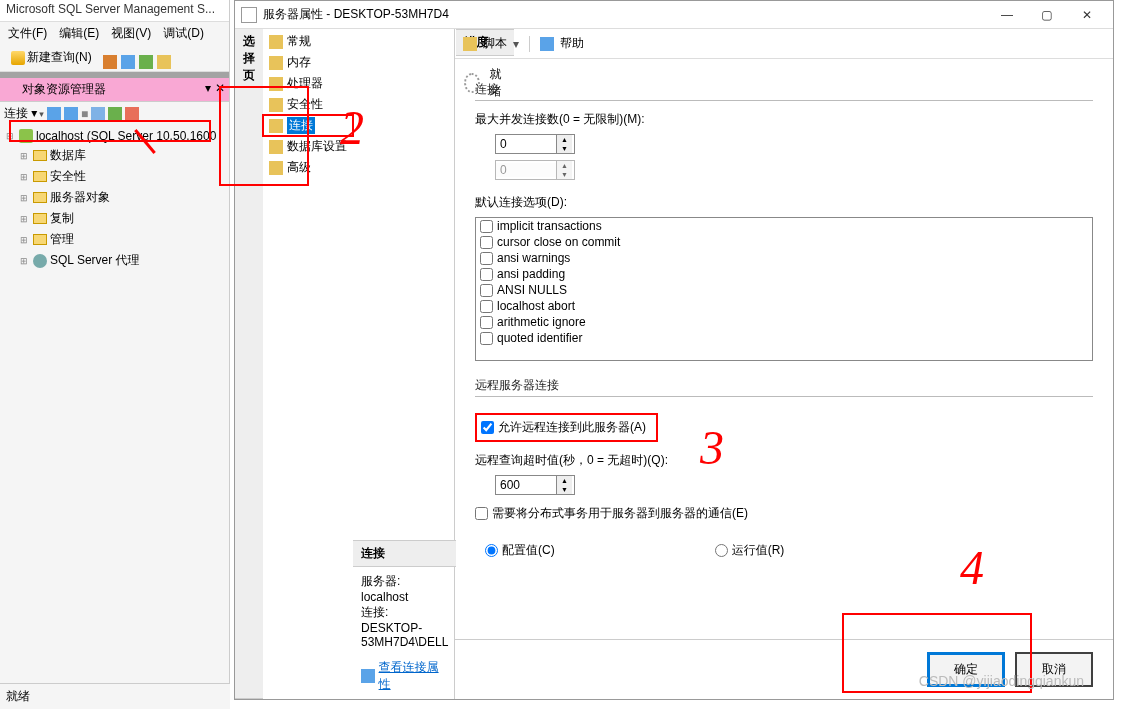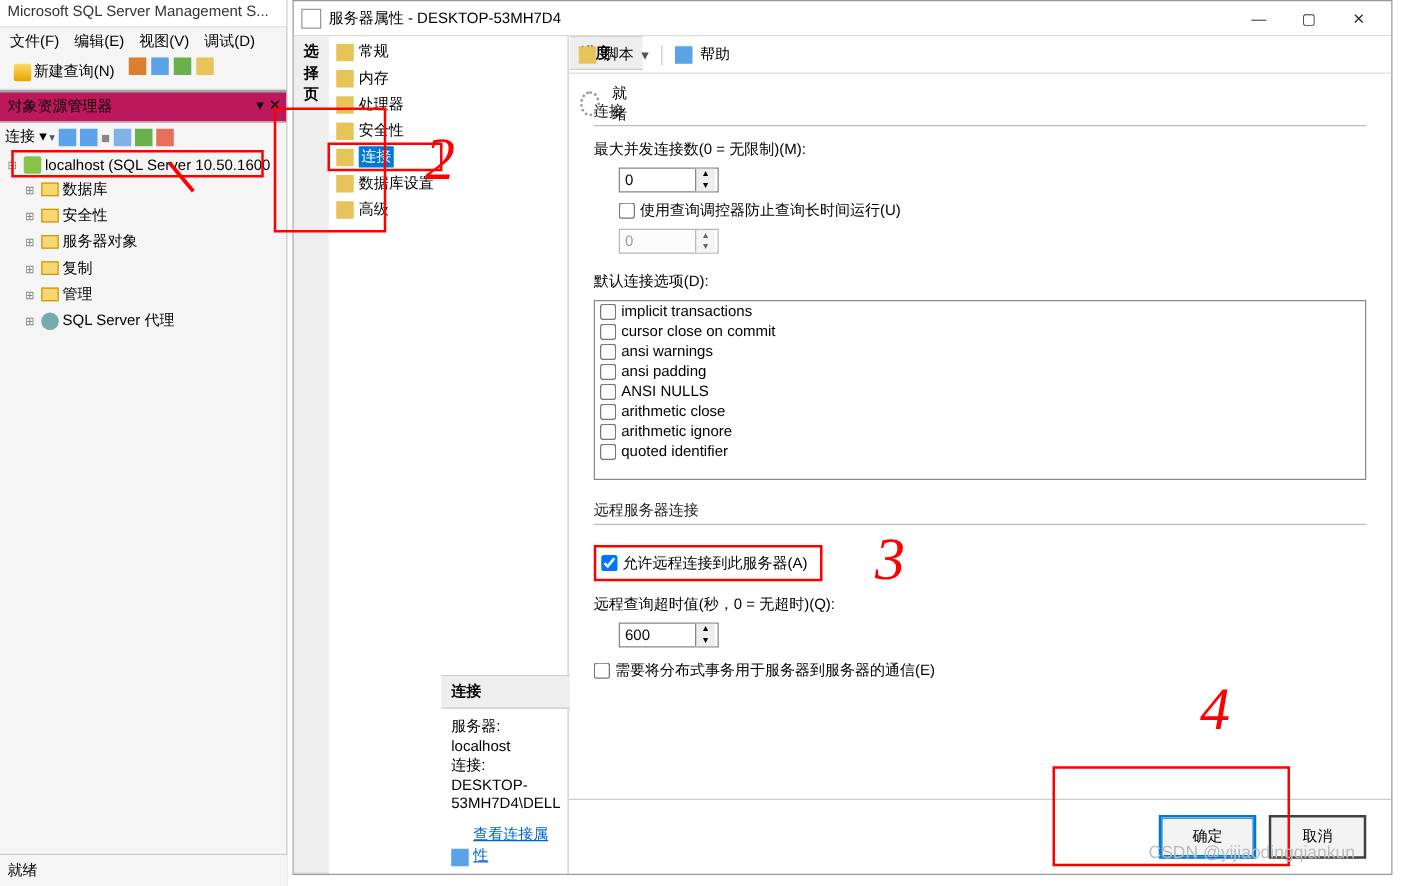--- a/index.html
+++ b/index.html
@@ -1,25 +1,25 @@
 <!DOCTYPE html>
 <html><head>
 <meta charset="utf-8">
 <style>
 * { box-sizing: border-box; font-family: "Microsoft YaHei", "Segoe UI", Tahoma, sans-serif; font-size: 12px; }
 body { margin: 0; background: #fff; width: 1124px; height: 709px; overflow: hidden; position: relative; }
 .ssms-bg { position: absolute; left: 0; top: 0; width: 230px; height: 100%; background: #f5f5f5; border-right: 1px solid #ccc; }
 .ssms-title { height: 22px; background: #fff; border-bottom: 1px solid #ddd; padding: 2px 6px; color: #333; white-space: nowrap; overflow: hidden; }
 .ssms-menubar { height: 22px; padding: 2px 4px; display: flex; gap: 4px; }
 .ssms-menubar span { padding: 1px 4px; cursor: default; }
-.ssms-toolbar { height: 28px; padding: 2px 4px; display: flex; align-items: flex-start; gap: 4px; border-bottom: 1px solid #ddd; }
+.ssms-toolbar { height: 28px; padding: 2px 4px; display: flex; align-items: flex-end; gap: 4px; border-bottom: 1px solid #ddd; }
 .tb-btn { padding: 2px 6px; border: 1px solid transparent; display: inline-flex; align-items: center; gap: 2px; }
 .icon-sq { width: 14px; height: 14px; display: inline-block; }
 .icon-db { background: linear-gradient(#ffd86b,#e6a500); border-radius: 2px; }
-.panel-header { background: #be185d; padding: 3px 6px; border-top: 2px solid #a3a3a3; border-bottom: 1px solid #ccc; position: relative; }
+.panel-header { background: #f9a8d4; padding: 3px 22px; border-top: 6px solid #a3a3a3; border-bottom: 1px solid #ccc; position: relative; }
 .panel-header .pin { position: absolute; right: 18px; top: 3px; }
 .panel-header .x { position: absolute; right: 4px; top: 3px; }
 .conn-toolbar { padding: 3px 4px; display: flex; align-items: center; gap: 3px; }
 .conn-toolbar .dropdown::after { content: "▾"; font-size: 9px; margin-left: 2px; color: #555; }
 .tree { padding: 2px 2px; }
 .tree-item { padding: 2px 2px 2px 4px; display: flex; align-items: center; gap: 3px; white-space: nowrap; }
 .tree-item .expander { width: 10px; color: #888; font-size: 9px; }
 .tree-item .folder { width: 14px; height: 11px; background: #f7d774; border: 1px solid #c99a00; display: inline-block; }
 .tree-children { margin-left: 14px; }
 .server-icon { width: 14px; height: 14px; background: #8bc34a; border-radius: 2px; display: inline-block; }
@@ -190,21 +190,21 @@
           </div>
       </div>
 
       <div class="conn-panel">
         <div class="section-hdr">连接</div>
         <div class="conn-body">
           <div>服务器:</div>
           <div style="margin-bottom:0;">localhost</div>
           <div>连接:</div>
           <div style="margin-bottom:10px;">DESKTOP-53MH7D4\DELL</div>
-          <div style="display:flex;align-items:flex-end;gap:4px;">
+          <div style="display:flex;align-items:center;gap:4px;">
             <span style="width:14px;height:14px;background:#5aa3e8;display:inline-block"></span>
             <a href="#">查看连接属性</a>
           </div>
         </div>
       </div>
       <div class="progress-panel">
         <div class="section-hdr">进度</div>
         <div class="progress-body">
           <div class="spinner"></div>
           <span>就绪</span>
@@ -227,24 +227,20 @@
           <div>最大并发连接数(0 = 无限制)(M):</div>
           <div class="form-row">
             <div class="numbox">
               <input type="text" value="0" style="">
               <div class="spin">
                   <span>▲</span>
                   <span>▼</span>
                 </div>
             </div>
           </div>
-          <div class="form-row chk">
-            <input type="checkbox" style="">
-            <span>使用查询调控器防止查询长时间运行(U)</span>
-          </div>
           <div class="form-row">
             <div class="numbox" style="opacity:.6">
               <input type="text" disabled="" value="0" style="">
               <div class="spin">
                   <span>▲</span>
                   <span>▼</span>
                 </div>
             </div>
           </div>
           <div style="margin-top:14px">默认连接选项(D):</div>
@@ -264,21 +260,21 @@
             <div class="row">
                 <input type="checkbox" style="">
                 <span>ansi padding</span>
               </div>
             <div class="row">
                 <input type="checkbox" style="">
                 <span>ANSI NULLS</span>
               </div>
             <div class="row">
                 <input type="checkbox" style="">
-                <span>arithmetic close</span>
+                <span>localhost abort</span>
               </div>
             <div class="row">
                 <input type="checkbox" style="">
                 <span>arithmetic ignore</span>
               </div>
             <div class="row">
                 <input type="checkbox" style="">
                 <span>quoted identifier</span>
               </div>
           </div>
@@ -297,20 +293,30 @@
                 <span>▲</span>
                 <span>▼</span>
               </div>
           </div>
         </div>
         <div class="chk" style="margin:10px 0">
           <input type="checkbox" style="">
           <span>需要将分布式事务用于服务器到服务器的通信(E)</span>
         </div>
 
+        <div class="radio-row">
+          <label class="chk">
+              <input type="radio" name="vr" checked="" style="">
+              <span>配置值(C)</span>
+            </label>
+          <label class="chk">
+              <input type="radio" name="vr" style="">
+              <span>运行值(R)</span>
+            </label>
+        </div>
       </div>
       <div class="dlg-footer">
         <button class="dlg-btn default">确定</button>
         <button class="dlg-btn">取消</button>
       </div>
     </div>
   </div>
 </div>
 
 <div class="red-box" style="left:9px; top:120px; width:202px; height:22px;"></div>

